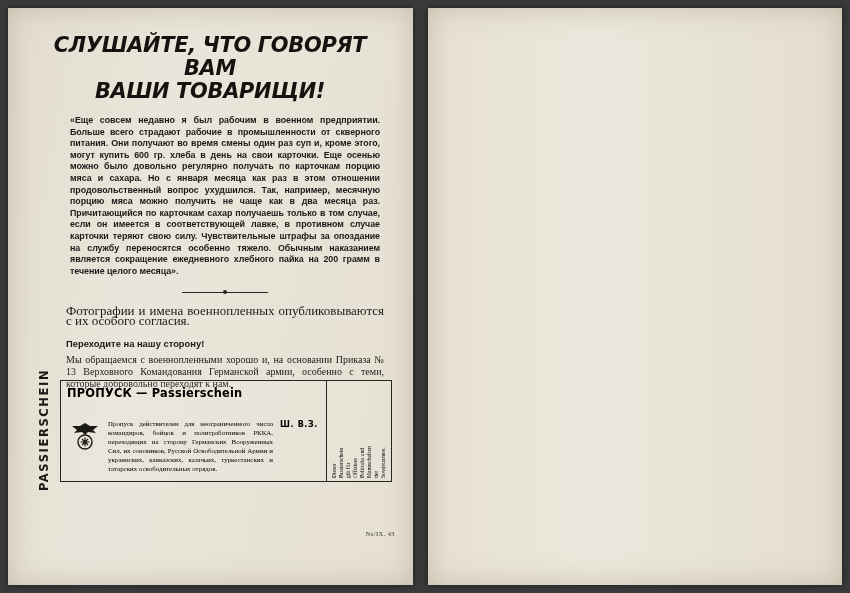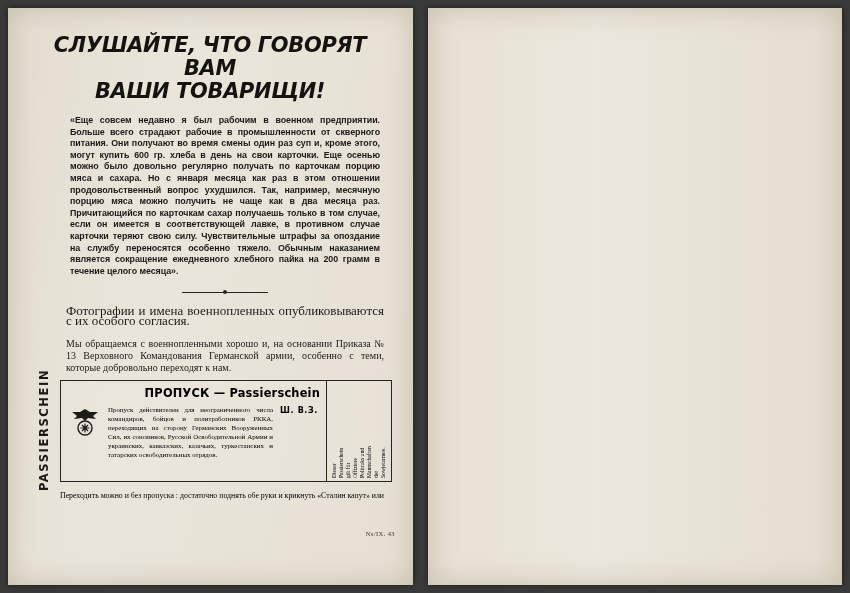--- a/index.html
+++ b/index.html
@@ -171,22 +171,22 @@
   }
   .pass-main {
     flex: 1 1 auto;
     padding: 5px 6px 4px 6px;
     position: relative;
   }
   .pass-title {
     font-family: "DejaVu Sans", sans-serif;
     font-weight: bold;
     font-size: 11.4px;
-    text-align: right;
-    margin: 0 0 5px 0;
+    text-align: left;
+    margin: 0 0 19px 0;
     letter-spacing: 0.2px;
   }
   .pass-body {
     display: flex;
     gap: 5px;
   }
   .eagle {
     width: 36px;
     flex: 0 0 36px;
     display: flex;
@@ -287,20 +287,21 @@
 
       <div class="body-col">
         <p class="quote">«Еще совсем недавно я был рабочим в военном предприятии. Больше всего страдают рабочие в промышленности от скверного питания. Они получают во время смены один раз суп и, кроме этого, могут купить 600 гр. хлеба в день на свои карточки. Еще осенью можно было довольно регулярно получать по карточкам порцию мяса и сахара. Но с января месяца как раз в этом отношении продовольственный вопрос ухудшился. Так, например, месячную порцию мяса можно получить не чаще как в два месяца раз. Причитающийся по карточкам сахар получаешь только в том случае, если он имеется в соответствующей лавке, в противном случае карточки теряют свою силу. Чувствительные штрафы за опоздание на службу переносятся особенно тяжело. Обычным наказанием является сокращение ежедневного хлебного пайка на 200 грамм в течение целого месяца».</p>
 
         <div class="rule-orn">
           <div class="ln"></div>
           <div class="dot"></div>
         </div>
 
         <p class="note">Фотографии и имена военнопленных опубликовываются с их особого согласия.</p>
+        <p class="callout">Переходите на нашу сторону!</p>
         <p class="para">Мы обращаемся с военнопленными хорошо и, на основании Приказа № 13 Верховного Командования Германской армии, особенно с теми, которые добровольно переходят к нам.</p>
       </div>
     </div>
 
     <div class="pass-wrap">
       <div class="side-vert">
         <span>PASSIERSCHEIN</span>
       </div>
 
       <div class="pass-box">
@@ -325,21 +326,20 @@
             </div>
           </div>
         </div>
         <div class="pass-right">
           <div class="de-vert">
             <p class="wide">Dieser Passierschein gilt für Offiziere Politruks und Mannschaften der Sowjetarmee.</p>
           </div>
         </div>
       </div>
 
-      <p class="pass-note">Переходить можно и без пропуска : достаточно поднять обе руки и крикнуть «Сталин капут» или</p>
     </div>
 
     <div class="pagecode">Ns/IX. 43</div>
   </div>
 
   <div class="sheet sheet-right">
 
     
 
     

